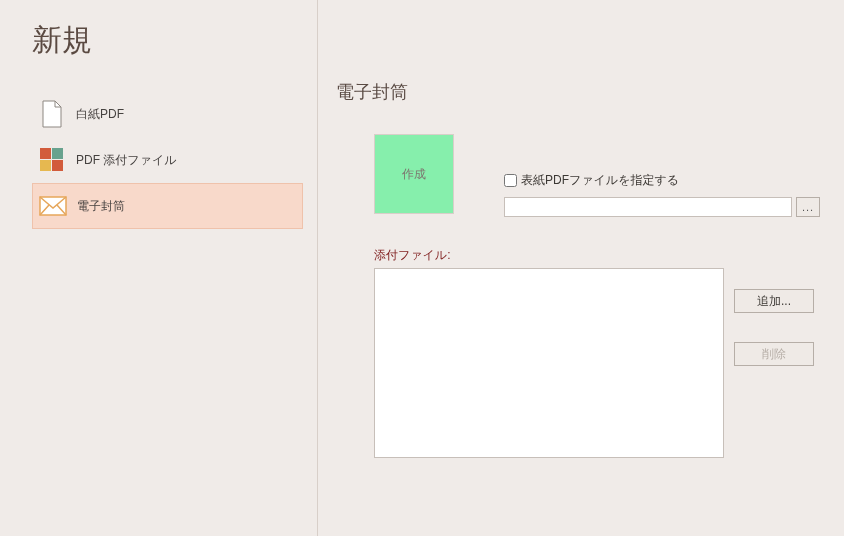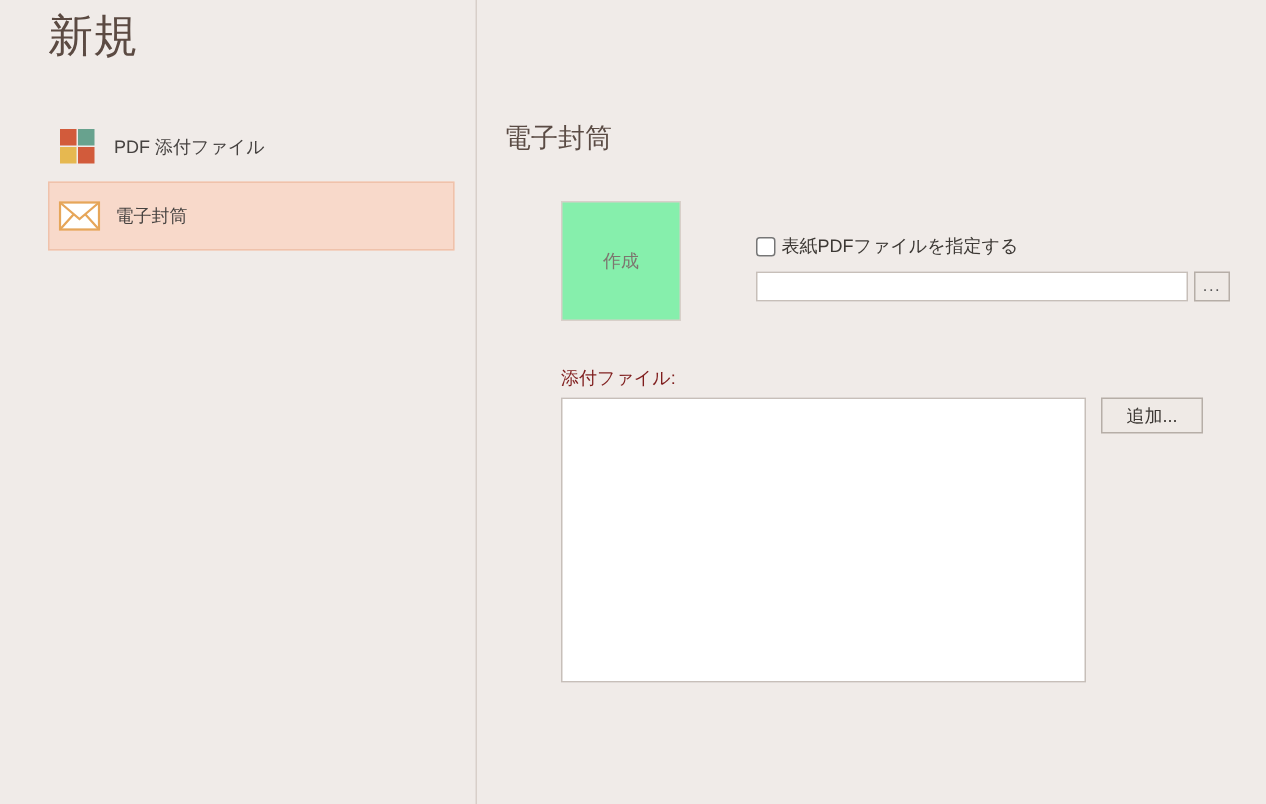--- a/index.html
+++ b/index.html
@@ -12,21 +12,21 @@
       overflow: hidden;
       position: relative;
     }
     .container {
       display: flex;
       width: 100%;
       height: 100%;
     }
     .sidebar {
       width: 318px;
-      padding: 4px 14px 0 32px;
+      padding: 20px 14px 0 32px;
       border-right: 1px solid #d8cfc9;
     }
     .page-title {
       font-size: 30px;
       font-weight: 400;
       color: #5b4a42;
       margin-bottom: 30px;
     }
     .template-item {
       display: flex;
@@ -74,21 +74,21 @@
       display: flex;
       align-items: center;
       justify-content: center;
       color: #7d756f;
       font-size: 12px;
       cursor: pointer;
       margin-right: 50px;
       margin-left: 38px;
     }
     .cover-section {
-      margin-top: 22px;
+      margin-top: 38px;
     }
     .cover-check-row {
       display: flex;
       align-items: center;
       margin-bottom: 8px;
     }
     .cover-check-row input[type="checkbox"] {
       width: 13px;
       height: 13px;
       margin-right: 4px;
@@ -140,44 +140,54 @@
       height: 190px;
       background: #fff;
       border: 1px solid #c7bfb9;
     }
     .attach-buttons {
       margin-left: 10px;
       display: flex;
       flex-direction: column;
     }
     .btn {
-      width: 68px;
+      width: 80px;
       height: 24px;
       border: 1px solid #b6aea7;
       background: #efeae6;
       font-size: 12px;
       color: #3c3834;
       display: flex;
       align-items: center;
       justify-content: center;
       cursor: pointer;
       margin-bottom: 8px;
+      margin-top: 21px;
     }
     .btn.disabled {
       color: #b6aea7;
       cursor: default;
     }
   </style>
 </head>
 <body>
 
 <div class="container">
   <div class="sidebar">
     <div class="page-title">新規</div>
 
+    <div class="template-item">
+      <span class="template-icon">
+        <svg width="22" height="28" viewBox="0 0 22 28">
+          <path d="M2 1 H14 L20 7 V27 H2 Z" fill="#fff" stroke="#8d8781" stroke-width="1"></path>
+          <path d="M14 1 V7 H20" fill="none" stroke="#8d8781" stroke-width="1"></path>
+        </svg>
+      </span>
+      <span class="template-label">白紙PDF</span>
+    </div>
 
     <div class="template-item">
       <span class="template-icon">
         <svg width="24" height="24" viewBox="0 0 24 24">
           <rect x="0" y="0" width="11" height="11" fill="#d25b3b"></rect>
           <rect x="12" y="0" width="11" height="11" fill="#68a28e"></rect>
           <rect x="0" y="12" width="11" height="11" fill="#e6b850"></rect>
           <rect x="12" y="12" width="11" height="11" fill="#d25b3b"></rect>
         </svg>
       </span>
@@ -212,16 +222,17 @@
           <div class="browse-btn">...</div>
         </div>
       </div>
     </div>
 
     <div class="attach-label">添付ファイル:</div>
     <div class="attach-row">
       <div class="attach-list"></div>
       <div class="attach-buttons">
         <div class="btn">追加...</div>
+        <div class="btn disabled">削除</div>
       </div>
     </div>
   </div>
 </div>
 
 </body></html>

